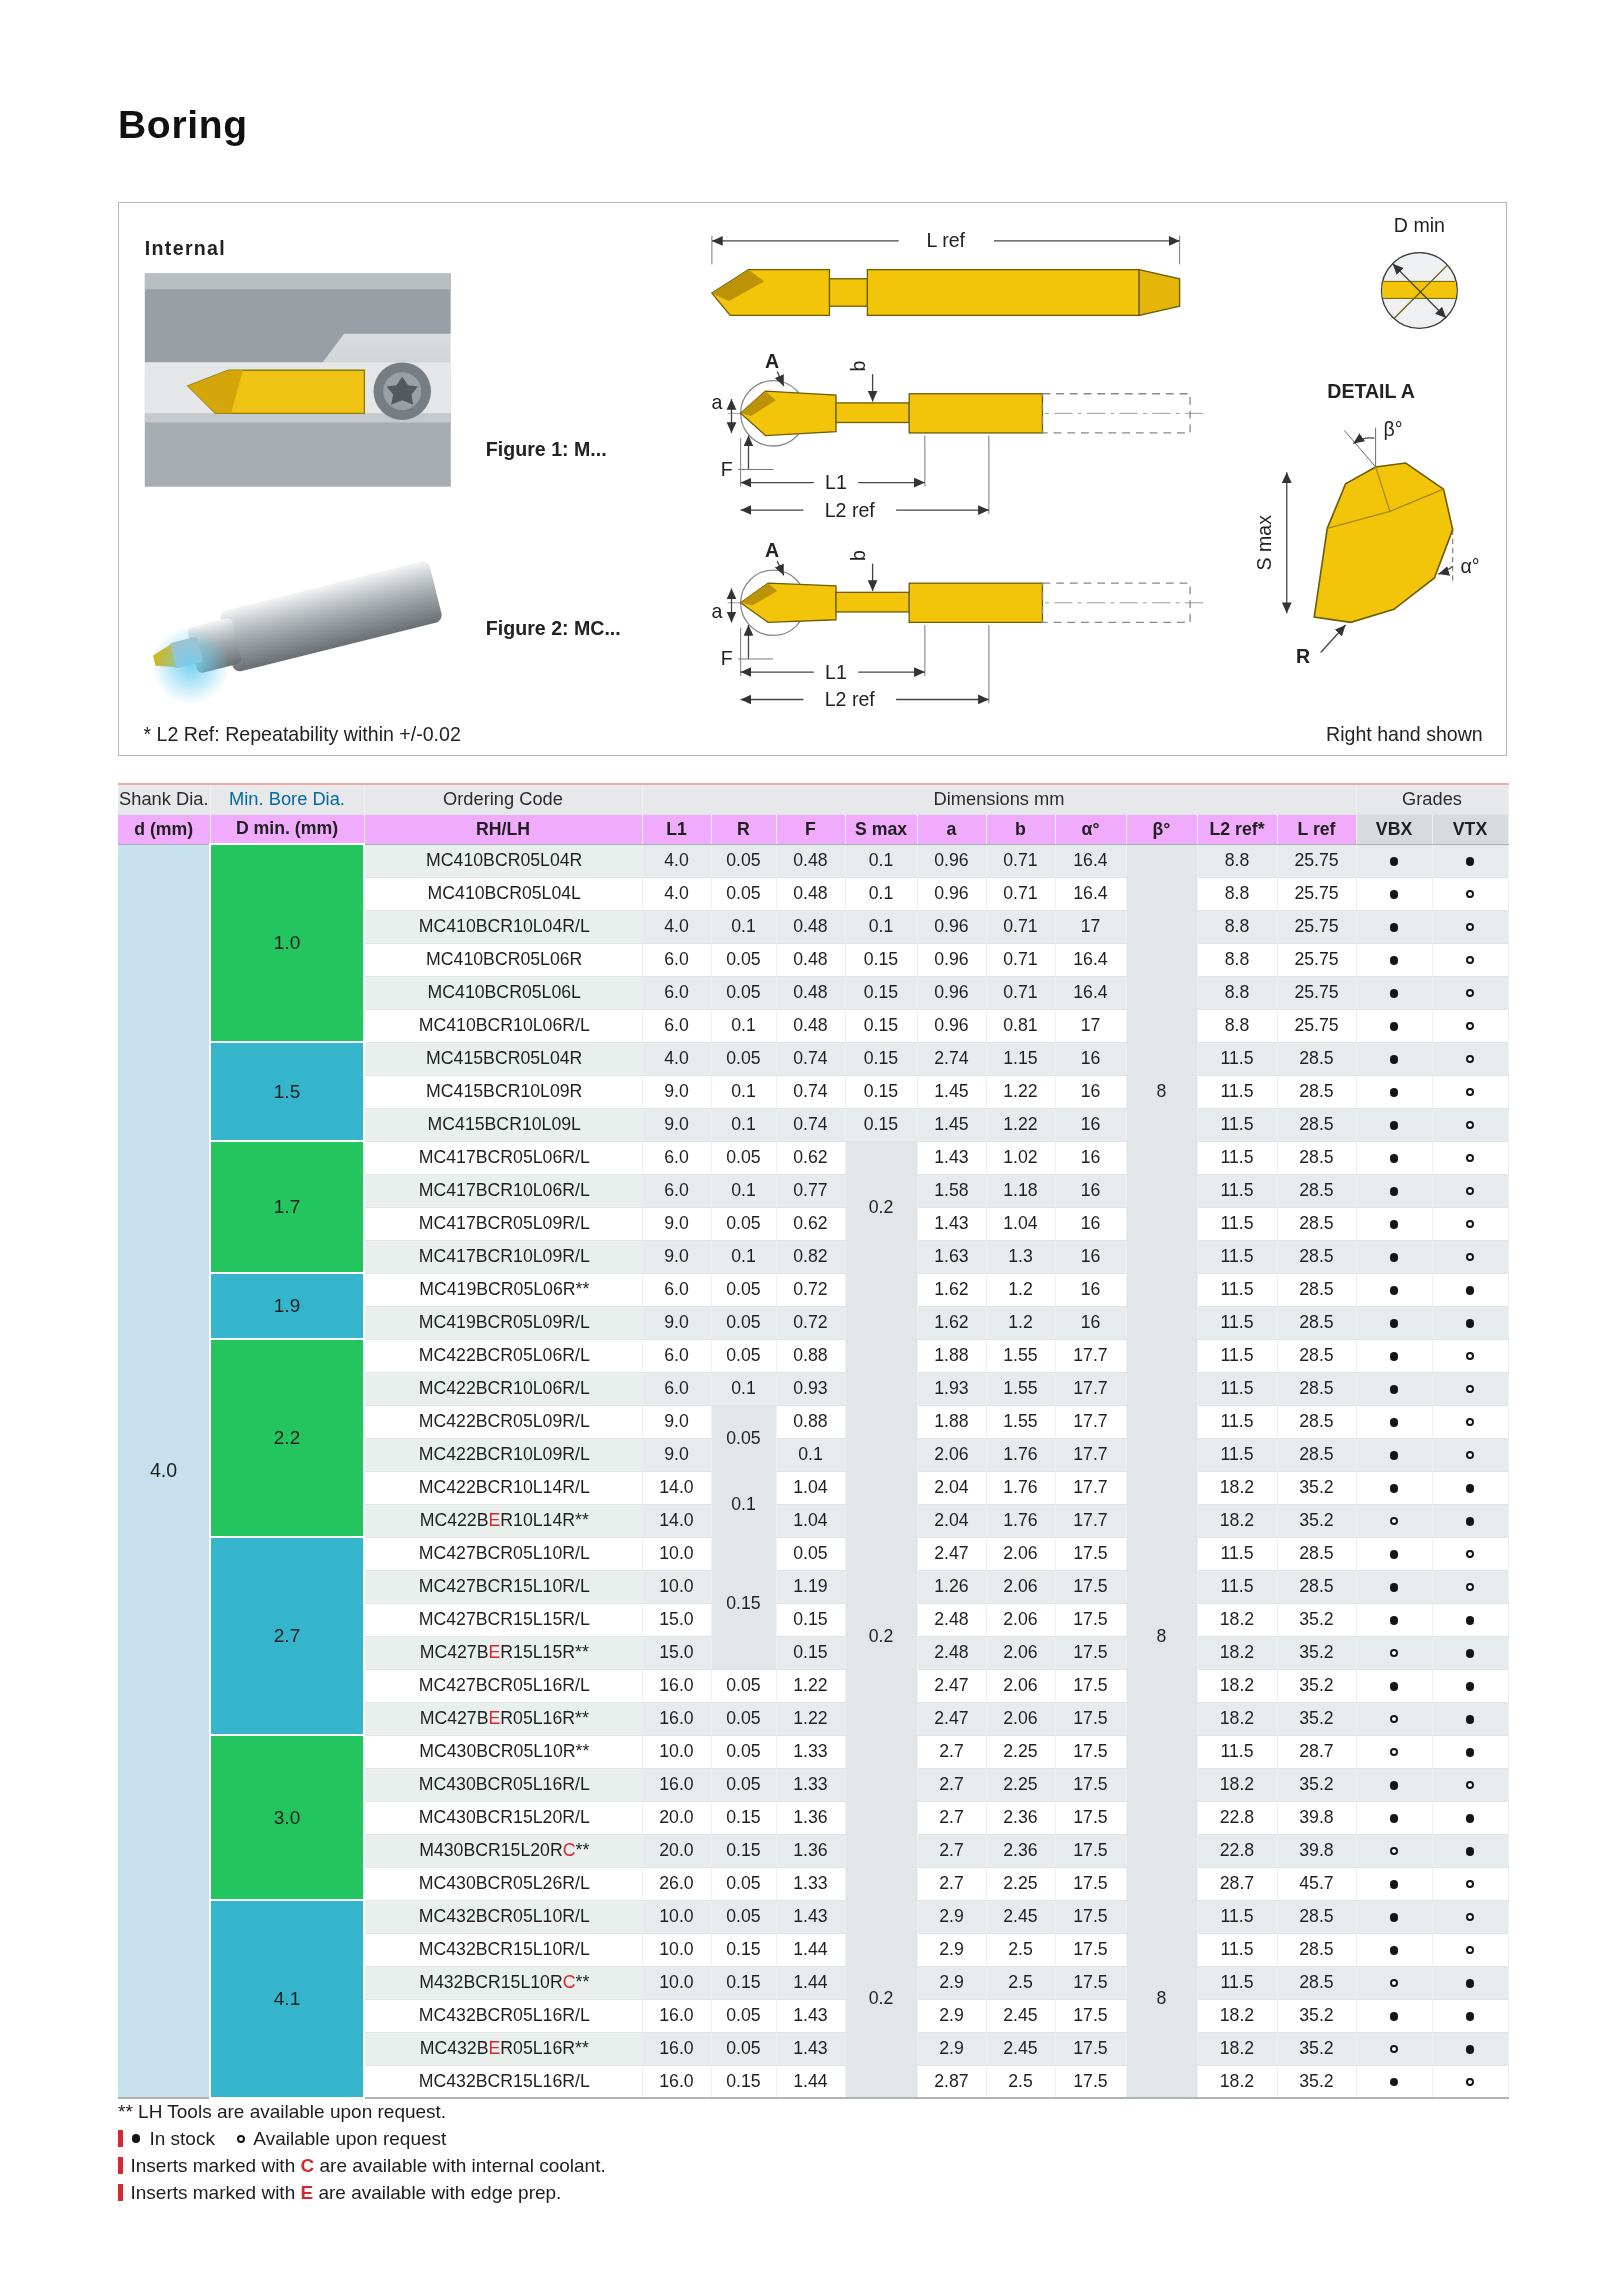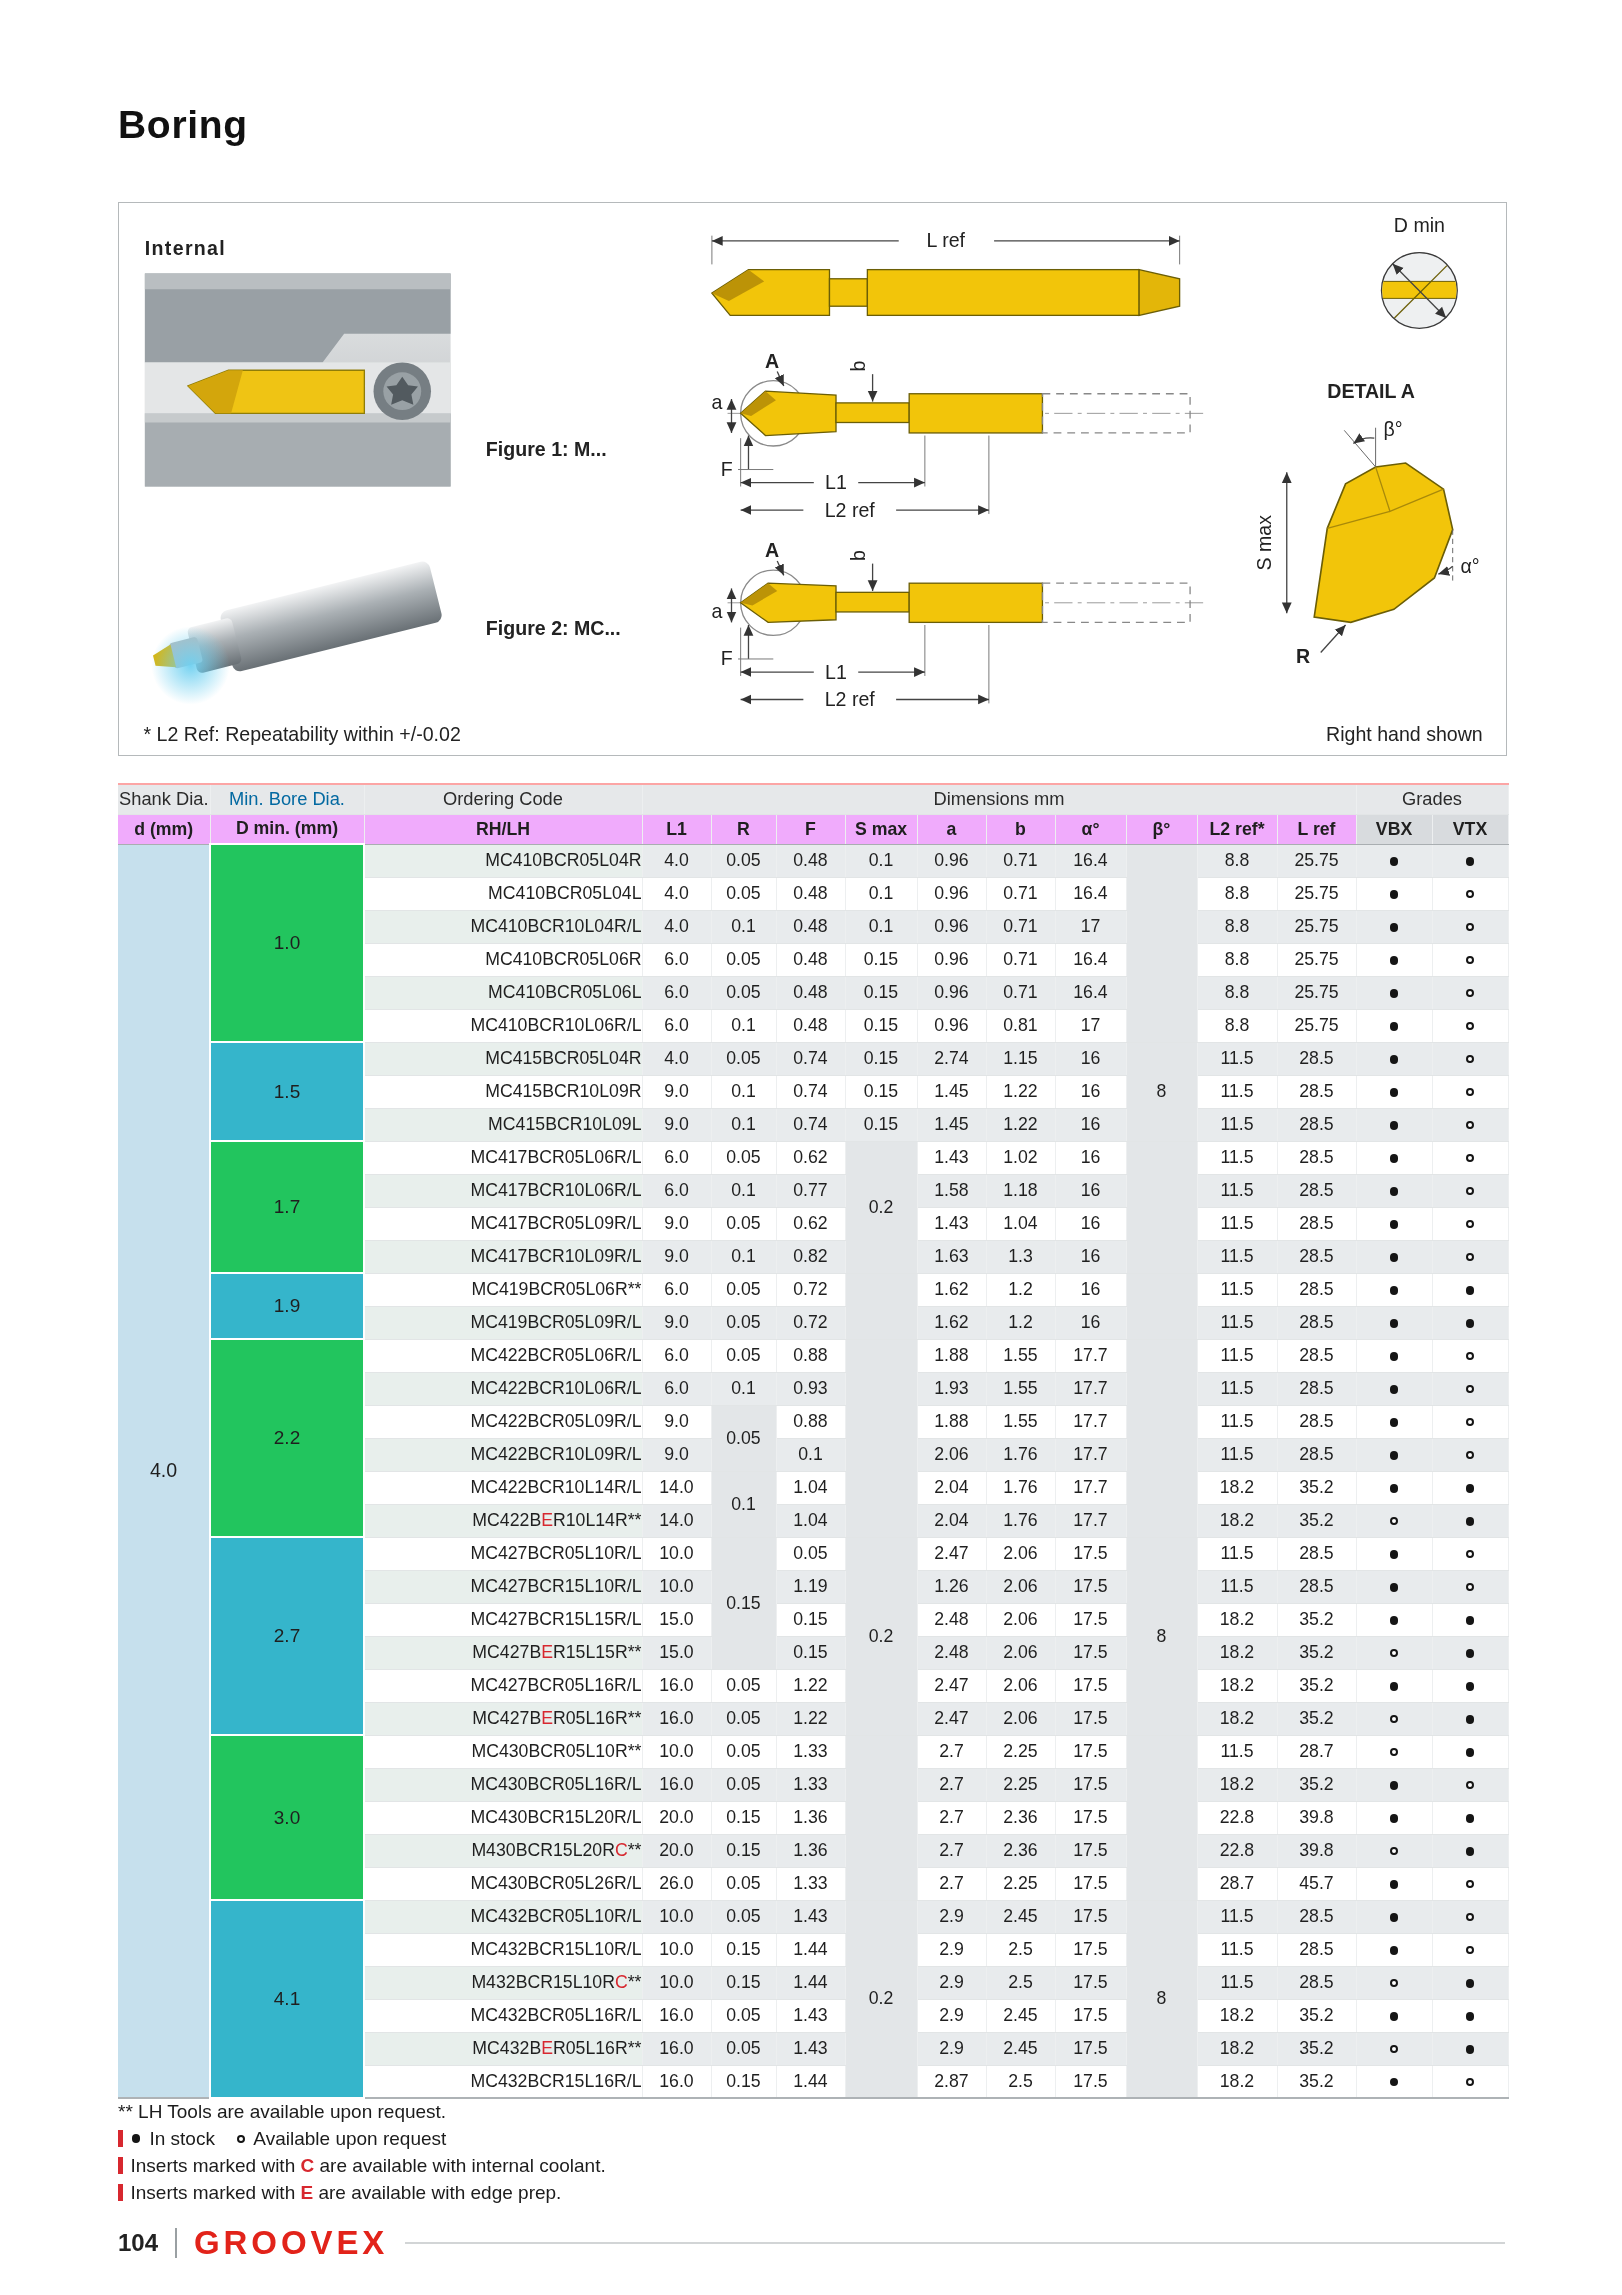--- a/index.html
+++ b/index.html
@@ -16,21 +16,21 @@
   th,td{border-right:0.7px solid #edeff0;border-bottom:0.7px solid #e2e5e6;font-size:17.7px;text-align:center;vertical-align:middle;color:#1f1f1f;overflow:hidden;white-space:nowrap}
   .hrow1 th{background:#e6e8ea;font-weight:400;font-size:18.3px;height:30px;color:#2b2b2b}
   .hrow2 th{background:#f0abfc;font-weight:700;font-size:17.7px;height:30px;border-bottom:1.3px solid #a9aeb1}
   .hrow2 th.gh{background:#d8dbde}
   th.red{color:#0369a1}
   tbody tr{height:33px}
   td.shank{background:#c6e0ed;font-size:19.6px;border-right:2px solid #fff}
   td.bore{font-size:19px;border:2px solid #fff}
   td.bl{background:#22c55e}
   td.bd{background:#35b5cb}
-  td.code{text-align:right;padding-left:2px}
+  td.code{text-align:center;padding-left:2px}
   .tc{background:#e8efec}
   .td1{background:#e8ebed}
   .tw{background:#ffffff}
   .mg{background:#e3e6e8}
   .redch{color:#d7282f}
   .bold{font-weight:700}
   .dot{display:inline-block;width:8.5px;height:8.5px;border-radius:50%;vertical-align:middle}
   .df{background:#151515}
   .do{width:7.9px;height:7.9px;border:2px solid #151515;background:#fff}
 
@@ -780,21 +780,15 @@
       </table>
   </div>
 
   <div class="notes" id="notesWrap">
       <div class="note"><span>** LH Tools are available upon request.</span></div>
       <div class="note"><span class="nbar"></span><span class="dot df"></span><span> In stock    </span><span class="dot do"></span><span> Available upon request</span></div>
       <div class="note"><span class="nbar"></span><span>Inserts marked with </span><span class="redch bold">C</span><span> are available with internal coolant.</span></div>
       <div class="note"><span class="nbar"></span><span>Inserts marked with </span><span class="redch bold">E</span><span> are available with edge prep.</span></div>
     </div>
 
-  <div class="footer">
-    <span class="pagenum">104</span>
-    <span class="vdiv"></span>
-    <span class="brand">GROOVEX</span>
-    <span class="hline"></span>
-  </div>
 
 </div>
 
 
 </body></html>

